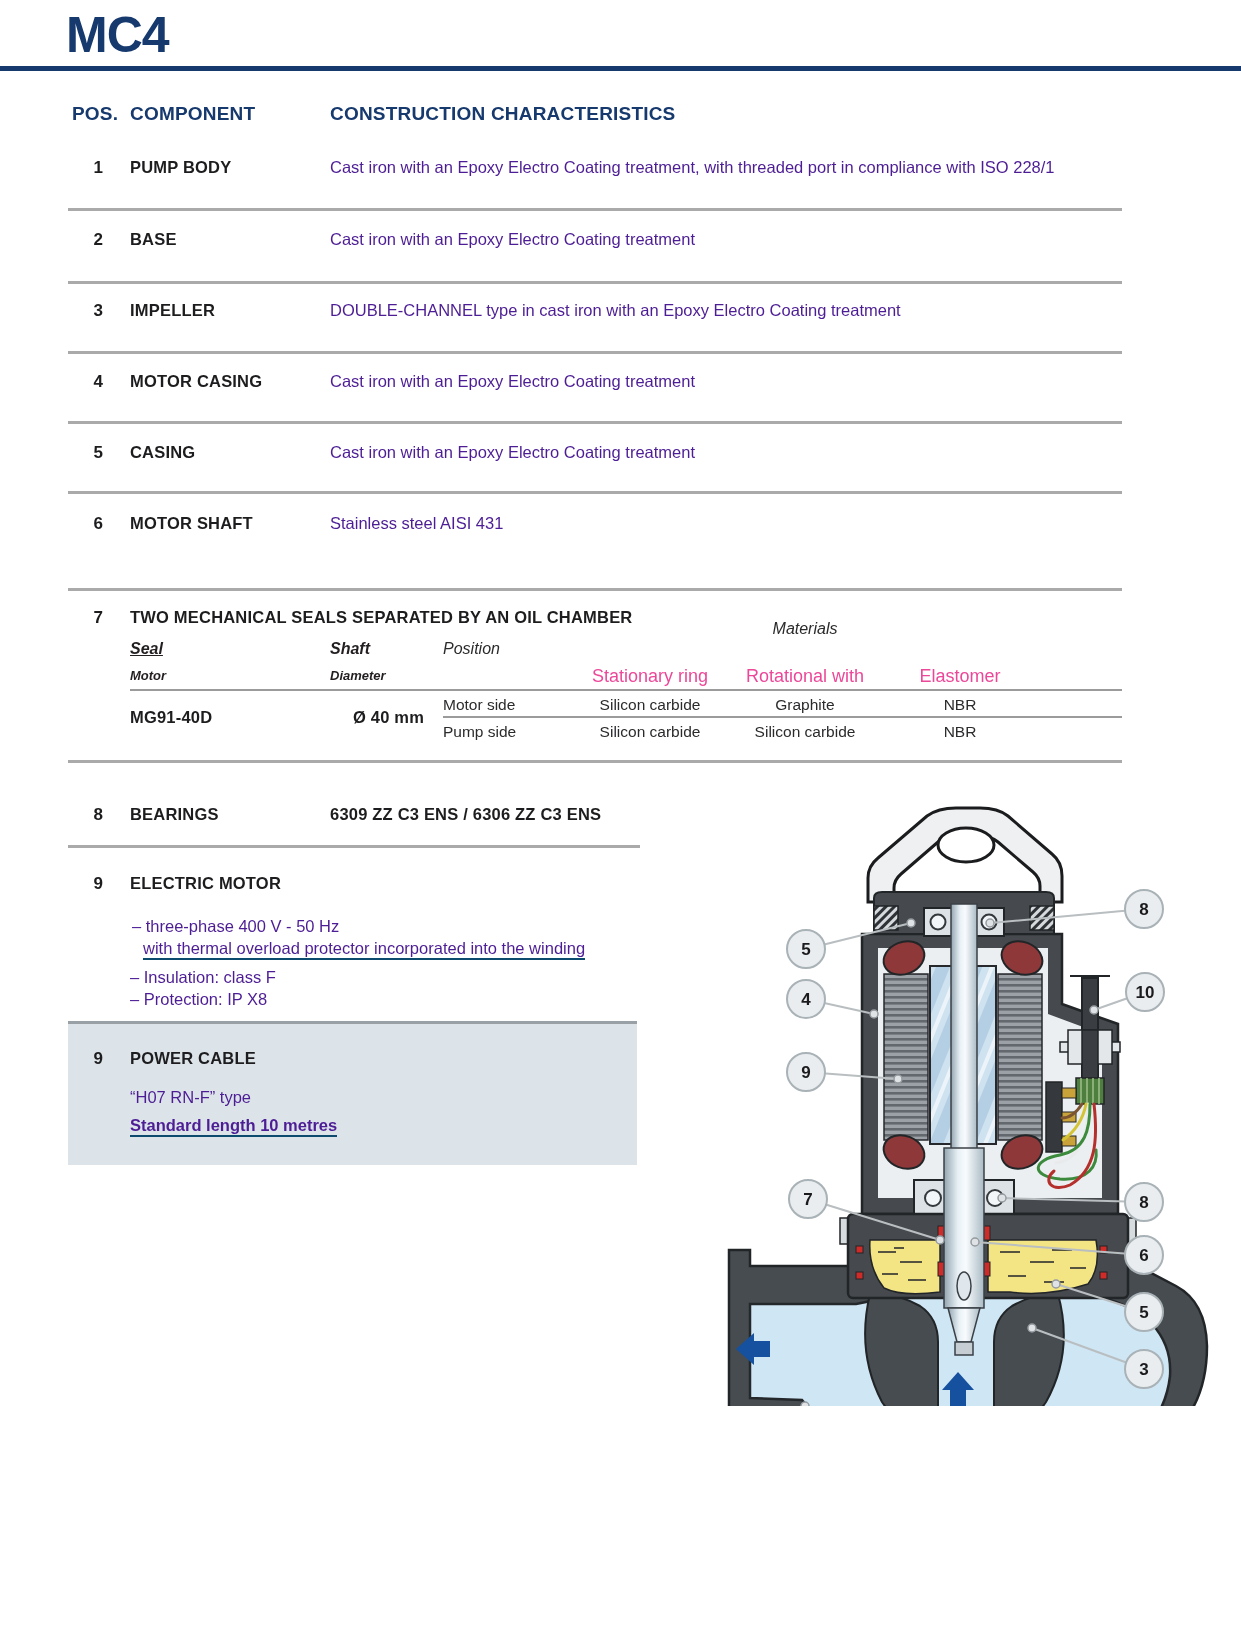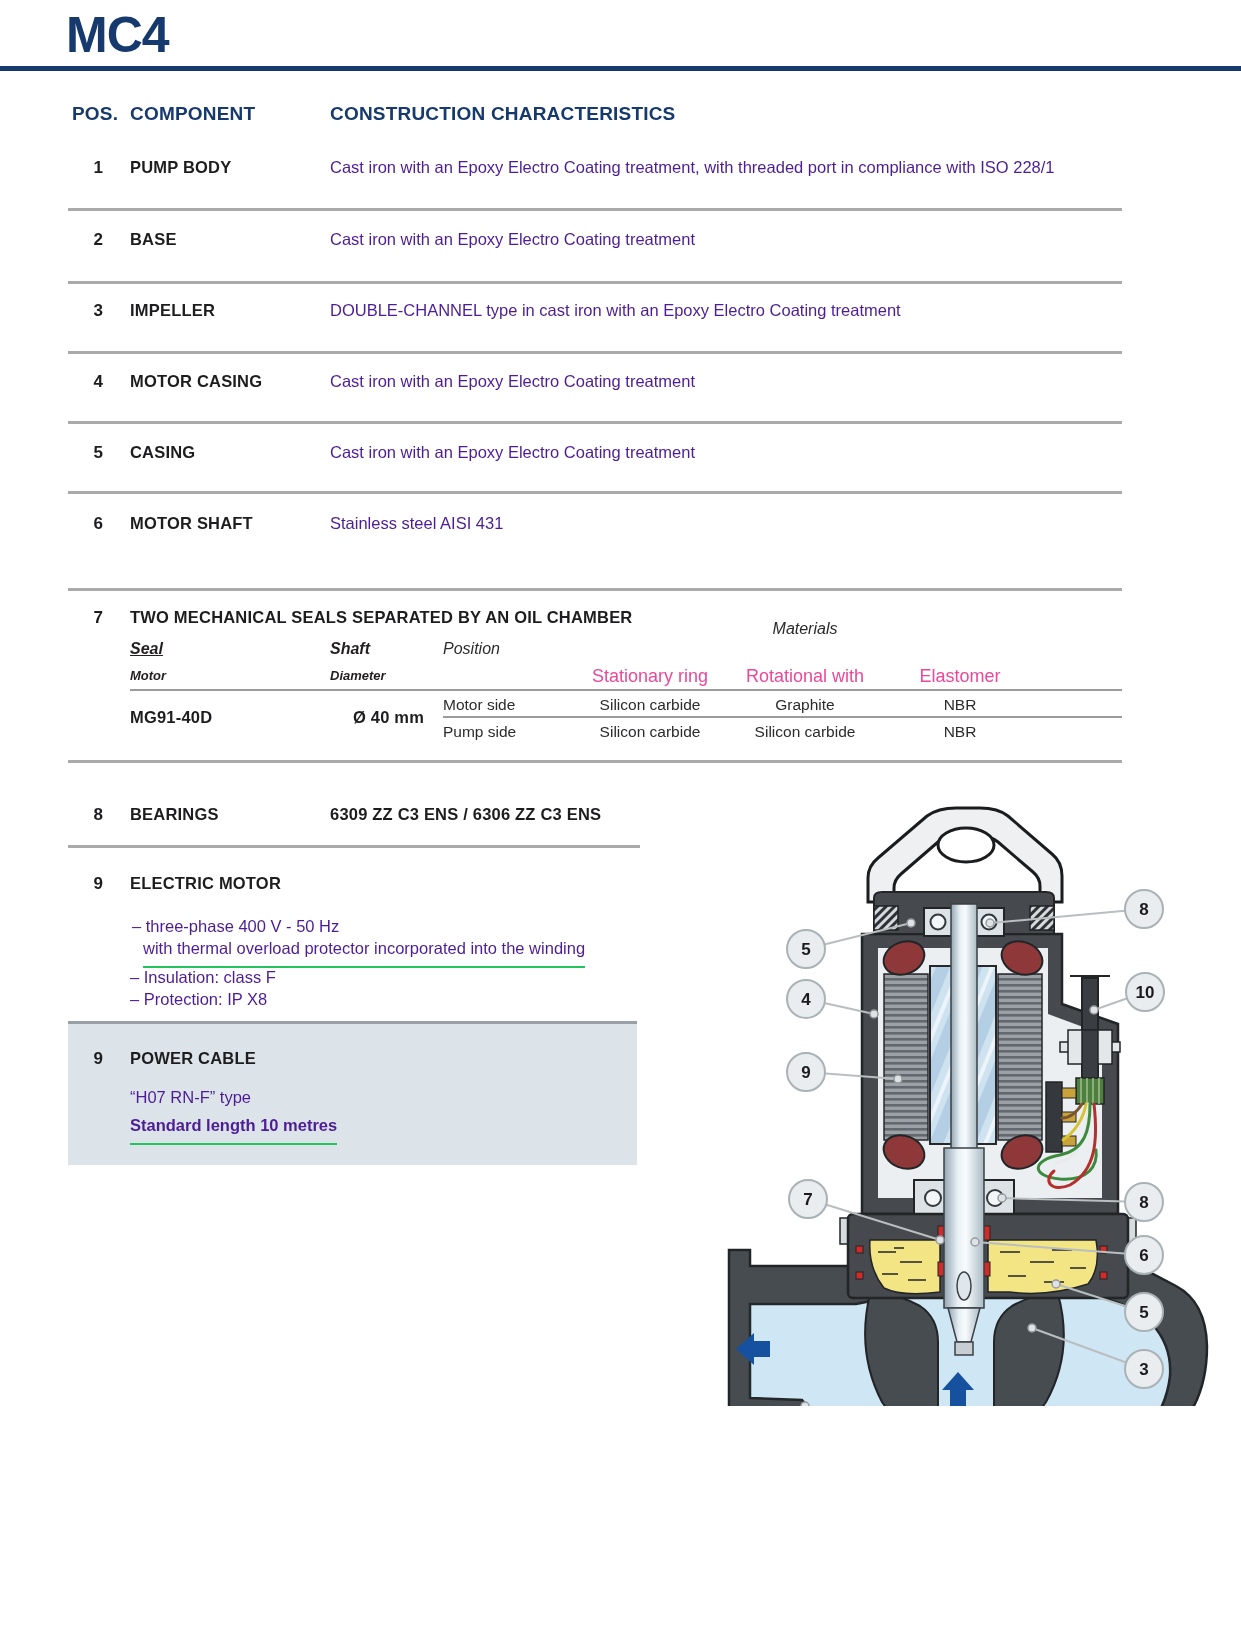--- a/index.html
+++ b/index.html
@@ -13,21 +13,21 @@
   .pos{width:40px;text-align:right;font-size:17px;font-weight:bold;color:#1d1d1f;}
   .comp{left:130px;font-size:16.5px;font-weight:bold;color:#1d1d1f;letter-spacing:.2px;}
   .chars{left:330px;font-size:16.5px;color:#4c1d95;}
   .it-b{font-style:italic;font-weight:bold;font-size:16px;}
   .it{font-style:italic;font-size:16px;color:#2b2b2d;}
   .it-sm-b{font-style:italic;font-weight:bold;font-size:13px;}
   .it-sm{font-size:18px;color:#ec4899;}
   .cell{font-size:15.5px;color:#2b2b2d;}
   .ctr{width:160px;text-align:center;}
   .thin-line{height:2px;background:#9b9b9b;}
-  .u{border-bottom:2px solid #22c55e;padding-bottom:9px;}
+  .u{border-bottom:2px solid #0c4a6e;padding-bottom:1px;}
   .cable-box{left:68px;top:1021px;width:569px;height:141px;background:#dde4e9;border-top:3px solid #99a1a7;}
   svg text{font-family:"Liberation Sans", sans-serif;}
 </style>
 </head>
 <body>
 
 <div class="page">
 
   <div class="abs title">MC4</div>
   <div class="abs blue-rule"></div>

